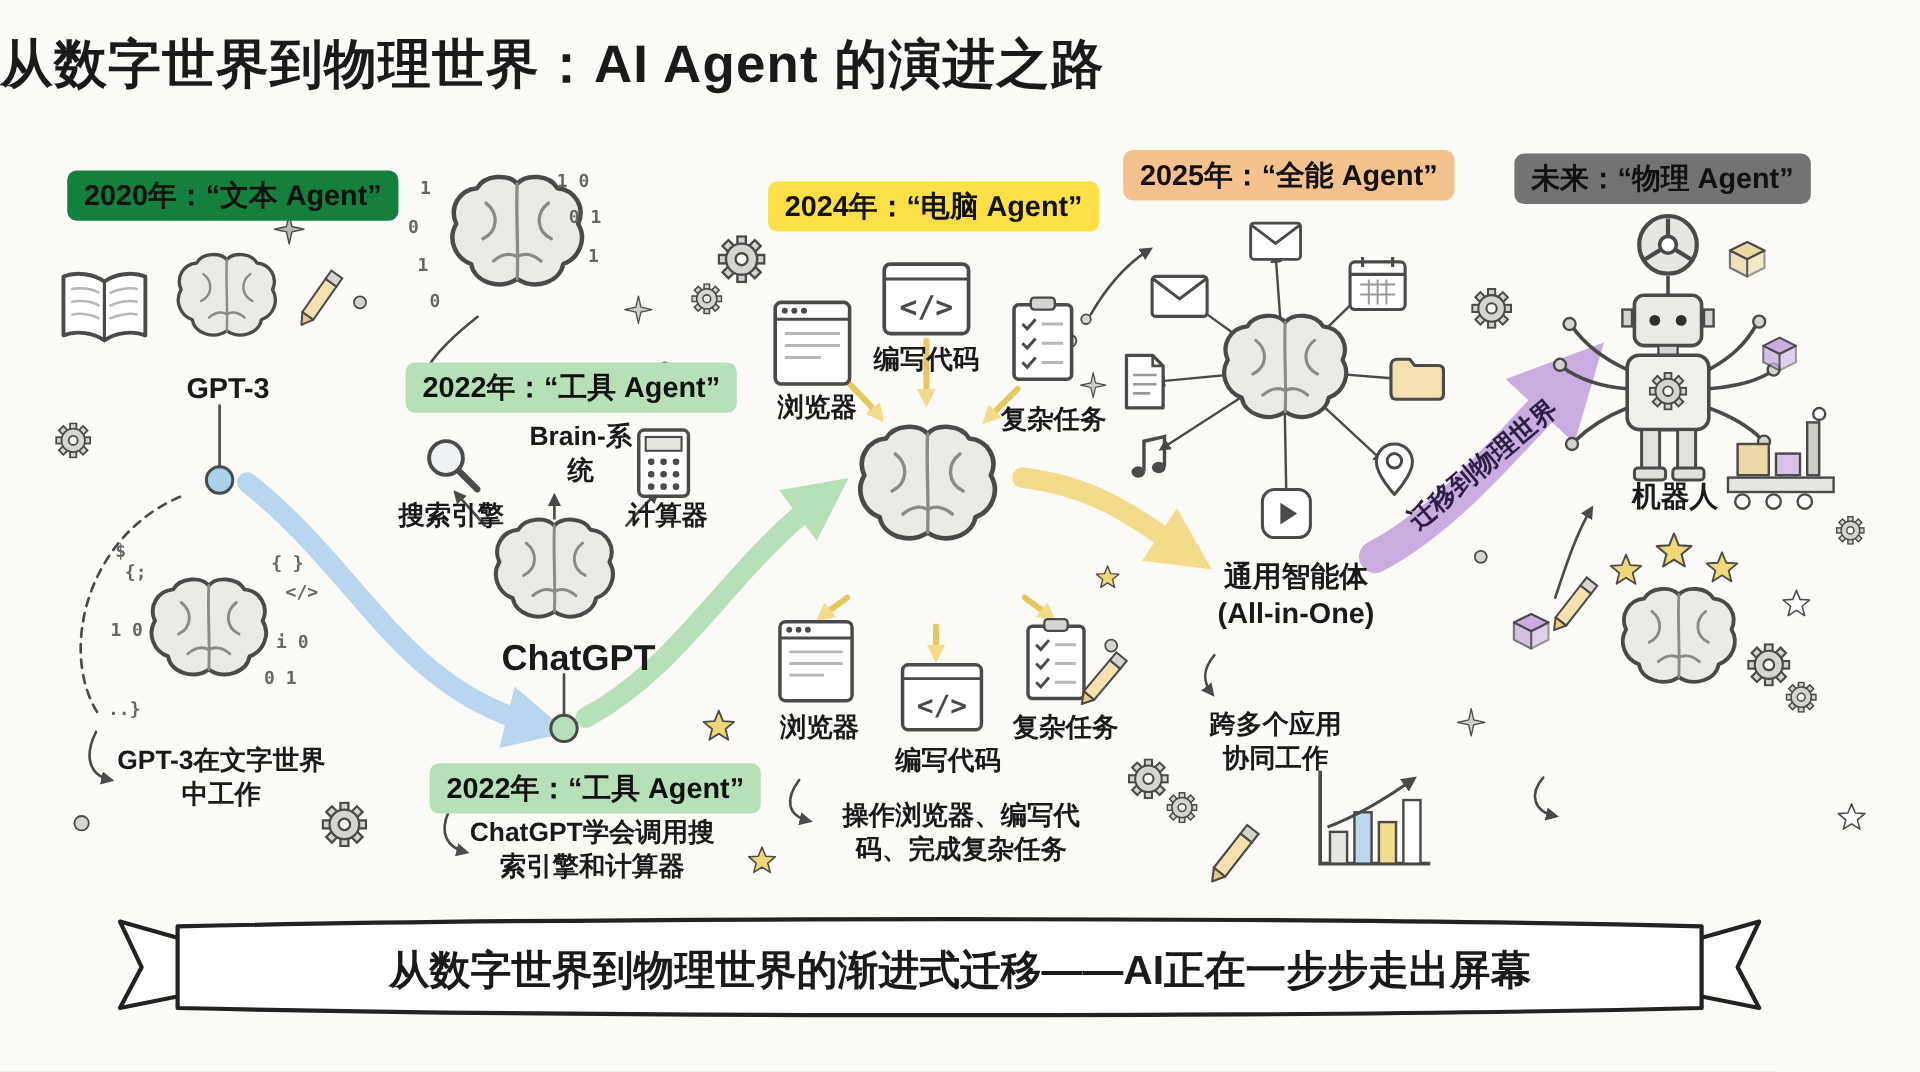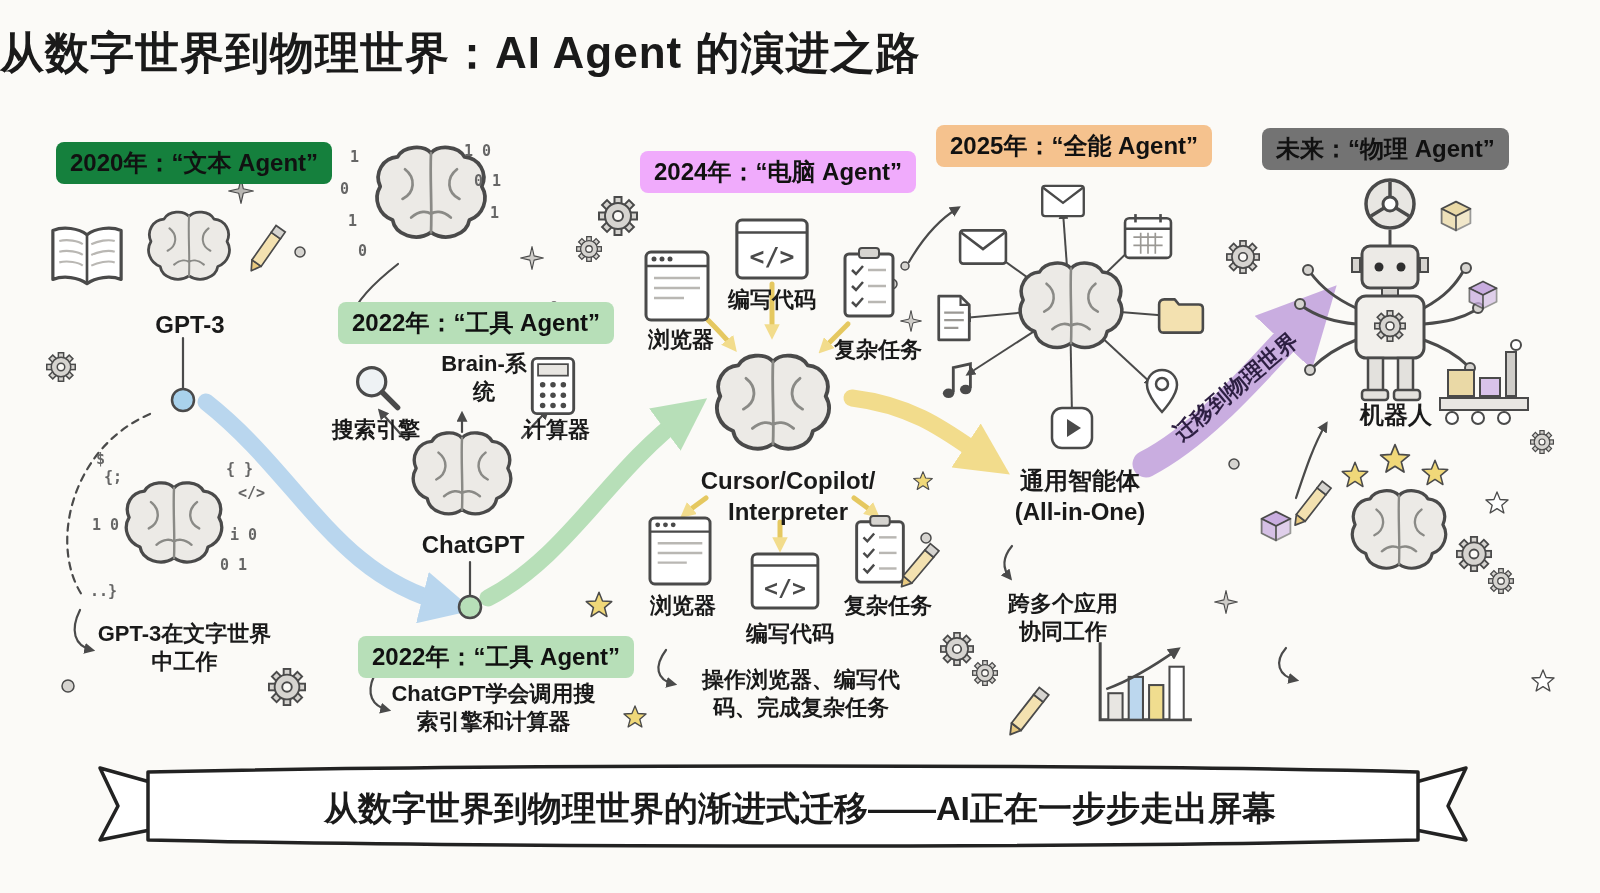--- a/index.html
+++ b/index.html
@@ -5,21 +5,21 @@
   html,body{margin:0;padding:0;background:#e8e8e8;}
   .canvas{position:relative;width:1600px;height:893px;background:#fbfaf7;overflow:hidden;
           font-family:"Liberation Sans","DejaVu Sans",sans-serif;color:#1a1a1a;}
   .art{position:absolute;left:0;top:0;width:1600px;height:893px;}
   .title{position:absolute;left:0;top:24px;width:100%;text-align:left;
          font-size:44px;font-weight:800;letter-spacing:1px;}
   .badge{position:absolute;font-size:24px;font-weight:700;padding:5px 14px;border-radius:8px;
          white-space:nowrap;color:#111;}
   .bg-blue{background:#15803d;}
   .bg-green{background:#b7dfb8;}
-  .bg-yellow{background:#f0abfc;}
+  .bg-yellow{background:#fde047;}
   .bg-orange{background:#f5c28e;}
   .bg-purple{background:#737373;}
   .lbl{position:absolute;font-weight:700;font-size:22px;text-align:center;line-height:1.28;}
   .deco{position:absolute;font-family:"DejaVu Sans Mono",monospace;font-size:15px;
         font-weight:700;color:#666;white-space:pre;}
   .migrate{position:absolute;left:1150px;top:372px;width:172px;text-align:center;
            font-size:22px;font-weight:800;color:#2d1f42;transform:rotate(-40deg);
            transform-origin:center;}
   .banner-text{position:absolute;left:170px;top:786px;width:1260px;text-align:center;
                font-size:34px;font-weight:800;}
@@ -447,30 +447,26 @@
   <div class="badge bg-orange" style="left:936px;top:125px">2025年：“全能 Agent”</div>
   <div class="badge bg-purple" style="left:1262px;top:128px">未来：“物理 Agent”</div>
   <div class="badge bg-green" style="left:358px;top:636px">2022年：“工具 Agent”</div>
 
   <div class="lbl" style="left:140px;top:310px;width:100px;font-size:24px">GPT-3</div>
   <div class="lbl" style="left:92px;top:620px;width:185px">GPT-3在文字世界中工作</div>
 
   <div class="lbl" style="left:326px;top:416px;width:100px">搜索引擎</div>
   <div class="lbl" style="left:438px;top:350px;width:92px">Brain-系统</div>
   <div class="lbl" style="left:512px;top:416px;width:90px">计算器</div>
-  <div class="lbl" style="left:418px;top:530px;width:110px;font-size:24px">ChatGPT</div>
+  <div class="lbl" style="left:418px;top:530px;width:110px;font-size:30px">ChatGPT</div>
   <div class="lbl" style="left:386px;top:680px;width:215px">ChatGPT学会调用搜索引擎和计算器</div>
 
   <div class="lbl" style="left:636px;top:326px;width:90px">浏览器</div>
   <div class="lbl" style="left:722px;top:286px;width:100px">编写代码</div>
   <div class="lbl" style="left:828px;top:336px;width:100px">复杂任务</div>
-  <div class="lbl" style="left:688px;top:466px;width:200px;font-size:24px">
-    <span>Cursor/Copilot/</span><br>
-    <span>Interpreter</span>
-  </div>
   <div class="lbl" style="left:638px;top:592px;width:90px">浏览器</div>
   <div class="lbl" style="left:740px;top:620px;width:100px">编写代码</div>
   <div class="lbl" style="left:838px;top:592px;width:100px">复杂任务</div>
   <div class="lbl" style="left:1000px;top:466px;width:160px;font-size:24px">
     <span>通用智能体</span><br>
     <span>(All-in-One)</span>
   </div>
 
   <div class="lbl" style="left:686px;top:666px;width:230px">操作浏览器、编写代码、完成复杂任务</div>
   <div class="lbl" style="left:998px;top:590px;width:130px">跨多个应用协同工作</div>

